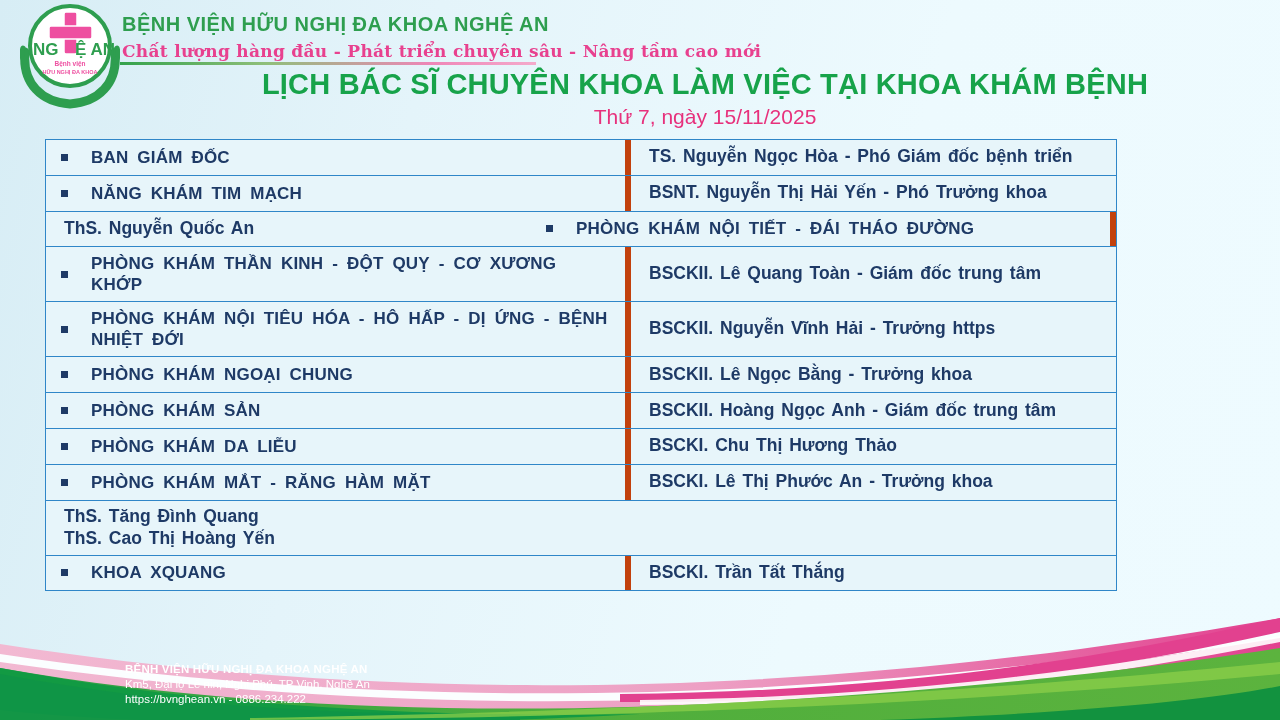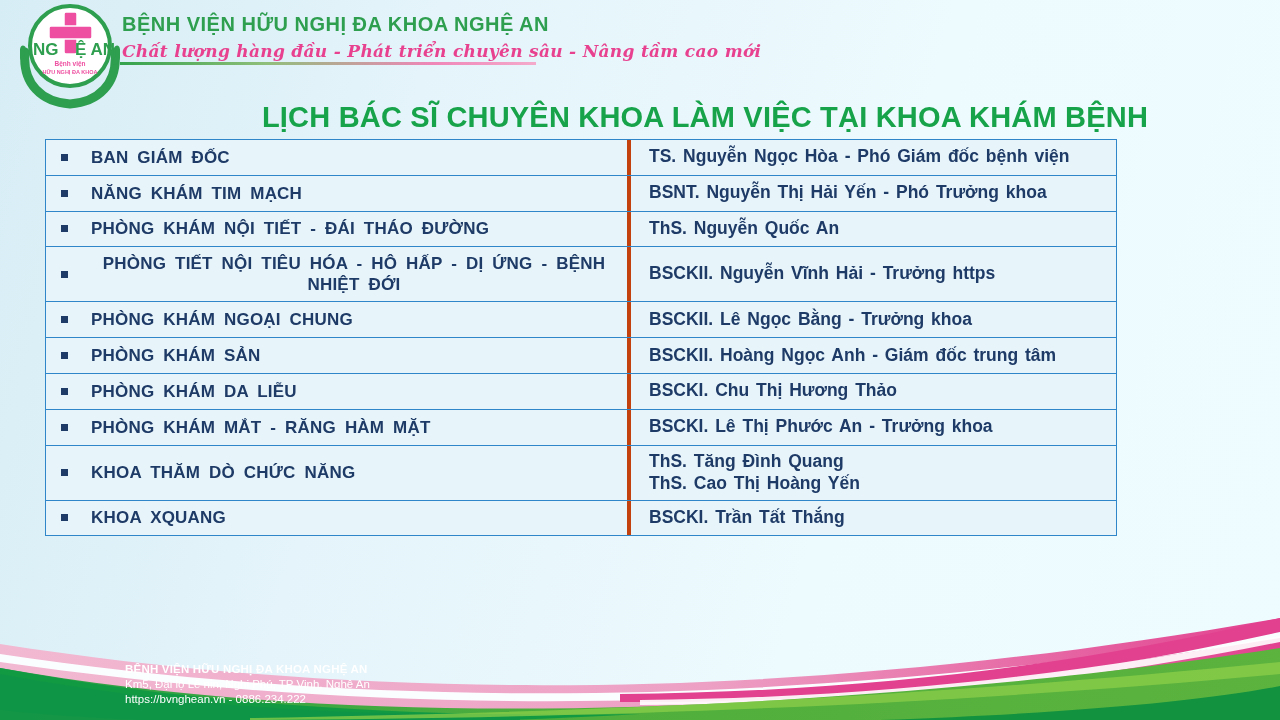--- a/index.html
+++ b/index.html
@@ -8,46 +8,45 @@
     position:relative;
     font-family:"Liberation Sans", sans-serif;
     background:linear-gradient(105deg,#d7edf5 0%,#e4f4fa 30%,#edfafe 65%,#eefbff 100%);
   }
 
   
   .logo-wrap { position:absolute; left:20px; top:2px; width:100px; height:112px; }
   .hosp-head { position:absolute; left:122px; top:13px; }
   .hosp-name { font-size:20px; font-weight:bold; color:#2e9e4f; letter-spacing:.5px; }
   .hosp-tagline {
-    margin-top:5px; font-family:"DejaVu Serif", serif; font-style:italic;
+    margin-top:5px; font-family:"DejaVu Serif", serif; 
     font-size:17px; font-weight:bold; color:#e8418f; letter-spacing:.3px;
   }
   .head-underline {
     position:absolute; left:120px; top:62px; width:416px; height:3px;
     background:linear-gradient(90deg,#34a24c 0%,#8fbf7a 35%,#ef86b8 75%,#f4aacb 100%);
   }
 
   
-  .title-block { position:absolute; left:165px; top:68px; width:1080px; text-align:center;margin-top:33px; }
+  .title-block { position:absolute; left:165px; top:68px; width:1080px; text-align:center; }
   .main-title { font-size:29px; font-weight:bold; color:#17a34a; letter-spacing:.2px; }
   .date-title { margin-top:4px; font-size:21px; font-weight:normal; color:#e7317c; }
 
   
   .sched-table {
     position:absolute; left:45px; top:139px; width:1072px;
     border:1px solid #2f86c8; border-bottom:none;
     background:#e7f5fa;
   }
   .row { display:flex; border-bottom:1px solid #2f86c8; min-height:35.8px; }
   .row.tall { min-height:55px; }
   .cell { display:flex; align-items:center; }
   .cell.dept {
-    width:585px; border-right:4px solid #c2410c;
+    width:585px; border-right:6px solid #c2410c;
     padding:4px 10px 4px 15px;
-    text-align:center;
   }
   .bullet { width:7px; height:7px; background:#1e3a66; margin-right:23px; flex:0 0 auto; }
   .dept-text {
     font-size:17px; font-weight:bold; color:#1e3a66;
     word-spacing:4px; line-height:1.25; letter-spacing:.2px;
   }
   .cell.doctor {
     flex:1; padding:4px 8px 4px 18px;
     font-size:17.5px; font-weight:bold; color:#1e3a66;
     word-spacing:2px; line-height:1.25; white-space:pre-line;
@@ -94,44 +93,51 @@
   <div class="date-title">Thứ 7, ngày 15/11/2025</div>
 </div>
 
 <div class="sched-table">
 
   <div class="row">
     <div class="cell dept">
         <span class="bullet"></span>
       <span class="dept-text">BAN GIÁM ĐỐC</span>
       </div>
-    <div class="cell doctor">TS. Nguyễn Ngọc Hòa - Phó Giám đốc bệnh viện</div>
+    <div class="cell doctor">TS. Nguyễn Ngọc Hòa - Phó Giám đốc bệnh triển</div>
   </div>
 
   <div class="row">
     <div class="cell dept">
         <span class="bullet"></span>
       <span class="dept-text">NĂNG KHÁM TIM MẠCH</span>
       </div>
     <div class="cell doctor">BSNT. Nguyễn Thị Hải Yến - Phó Trưởng khoa</div>
   </div>
 
   <div class="row">
+    <div class="cell doctor">ThS. Nguyễn Quốc An</div>
     <div class="cell dept">
         <span class="bullet"></span>
       <span class="dept-text">PHÒNG KHÁM NỘI TIẾT - ĐÁI THÁO ĐƯỜNG</span>
       </div>
-    <div class="cell doctor">ThS. Nguyễn Quốc An</div>
-  </div>
-
+  </div>
 
   <div class="row tall">
     <div class="cell dept">
         <span class="bullet"></span>
-      <span class="dept-text">PHÒNG TIẾT NỘI TIÊU HÓA - HÔ HẤP - DỊ ỨNG - BỆNH NHIỆT ĐỚI</span>
+      <span class="dept-text">PHÒNG KHÁM THẦN KINH - ĐỘT QUỴ - CƠ XƯƠNG KHỚP</span>
+      </div>
+    <div class="cell doctor">BSCKII. Lê Quang Toàn - Giám đốc trung tâm</div>
+  </div>
+
+  <div class="row tall">
+    <div class="cell dept">
+        <span class="bullet"></span>
+      <span class="dept-text">PHÒNG KHÁM NỘI TIÊU HÓA - HÔ HẤP - DỊ ỨNG - BỆNH NHIỆT ĐỚI</span>
       </div>
     <div class="cell doctor">BSCKII. Nguyễn Vĩnh Hải - Trưởng https</div>
   </div>
 
   <div class="row">
     <div class="cell dept">
         <span class="bullet"></span>
       <span class="dept-text">PHÒNG KHÁM NGOẠI CHUNG</span>
       </div>
     <div class="cell doctor">BSCKII. Lê Ngọc Bằng - Trưởng khoa</div>
@@ -156,24 +162,20 @@
 
   <div class="row">
     <div class="cell dept">
         <span class="bullet"></span>
       <span class="dept-text">PHÒNG KHÁM MẮT - RĂNG HÀM MẶT</span>
       </div>
     <div class="cell doctor">BSCKI. Lê Thị Phước An - Trưởng khoa</div>
   </div>
 
   <div class="row tall">
-    <div class="cell dept">
-        <span class="bullet"></span>
-      <span class="dept-text">KHOA THĂM DÒ CHỨC NĂNG</span>
-      </div>
     <div class="cell doctor">ThS. Tăng Đình Quang
 ThS. Cao Thị Hoàng Yến</div>
   </div>
 
   <div class="row">
     <div class="cell dept">
         <span class="bullet"></span>
       <span class="dept-text">KHOA XQUANG</span>
       </div>
     <div class="cell doctor">BSCKI. Trần Tất Thắng</div>

